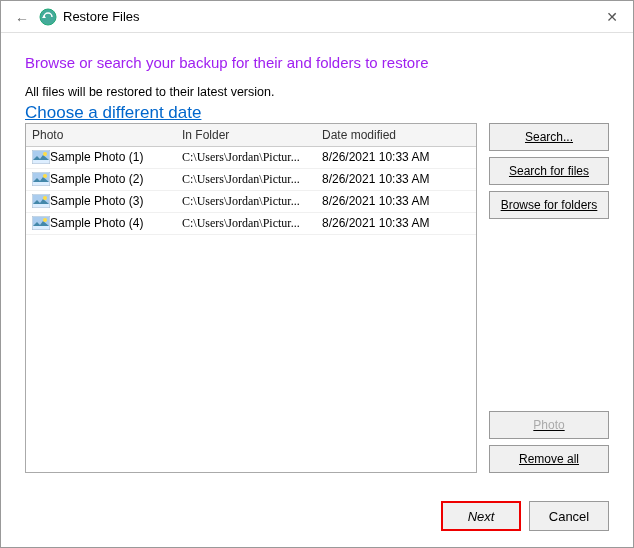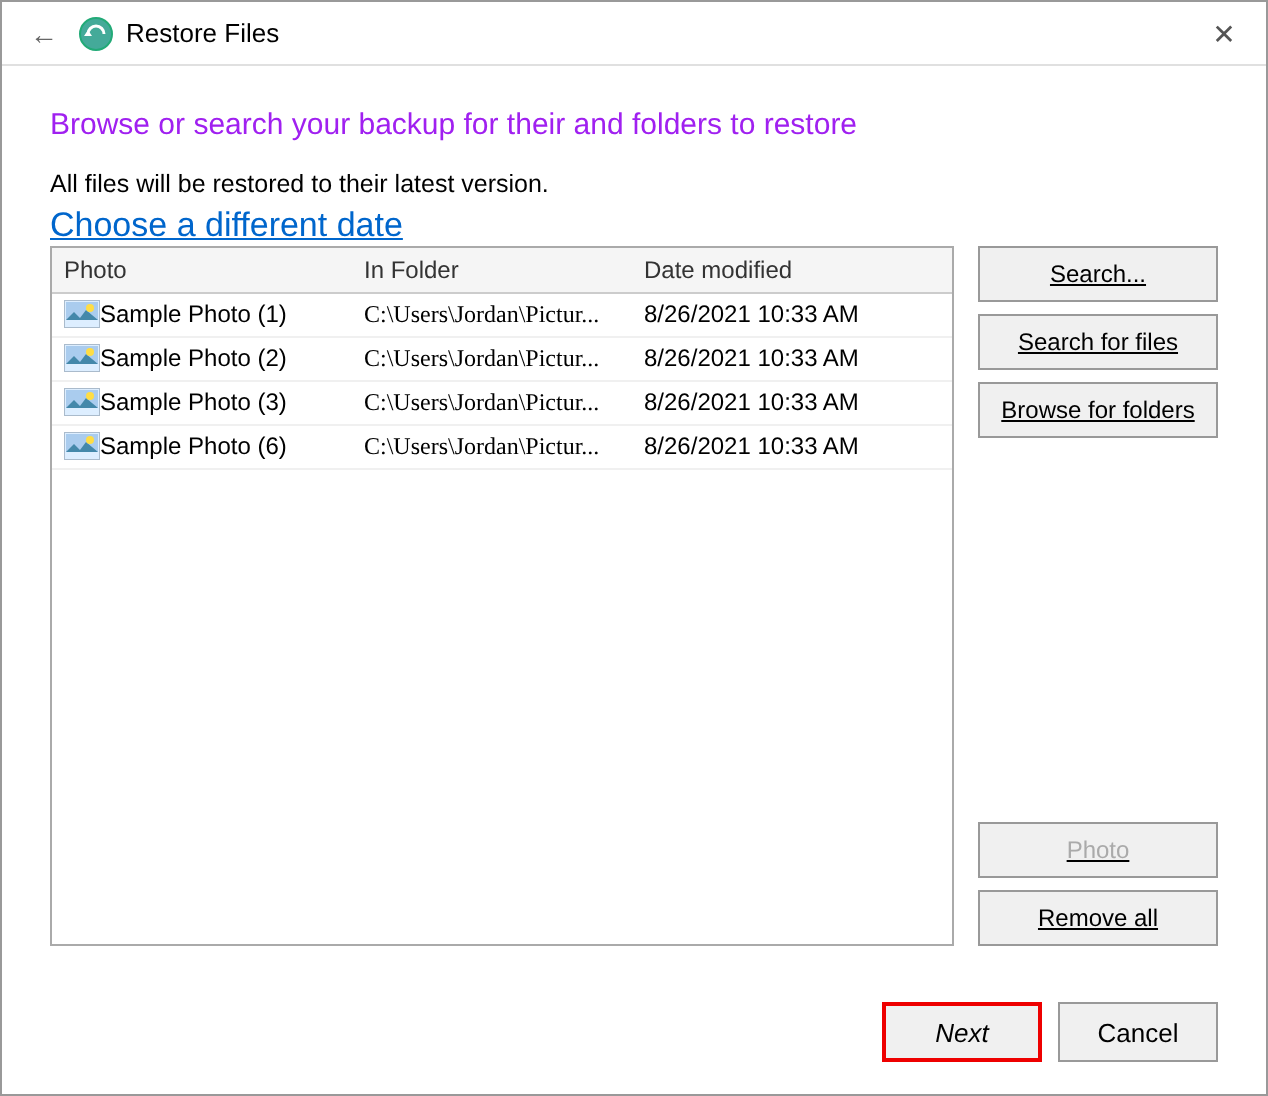--- a/index.html
+++ b/index.html
@@ -277,21 +277,21 @@
           <span class="file-date-cell">8/26/2021 10:33 AM</span>
         </div>
 
         <div class="file-row">
           <svg class="img-icon" viewBox="0 0 18 14" xmlns="http://www.w3.org/2000/svg">
             <rect x="0" y="0" width="18" height="14" fill="#ddeeff" stroke="#aabbcc" stroke-width="1"></rect>
             <rect x="1" y="1" width="16" height="9" fill="#aaccee"></rect>
             <polygon points="1,10 5,6 8,9 11,5 17,10" fill="#4488aa"></polygon>
             <circle cx="13" cy="4" r="2" fill="#ffdd44"></circle>
           </svg>
-          <span class="file-name-cell">Sample Photo (6)</span>
+          <span class="file-name-cell">Sample Photo (4)</span>
           <span class="file-folder-cell">C:\Users\Jordan\Pictur...</span>
           <span class="file-date-cell">8/26/2021 10:33 AM</span>
         </div>
       </div>
 
       <div class="right-panel">
         <button class="action-btn">Search...</button>
         <button class="action-btn">Search for files</button>
         <button class="action-btn">Browse for folders</button>
         <div class="spacer"></div>

